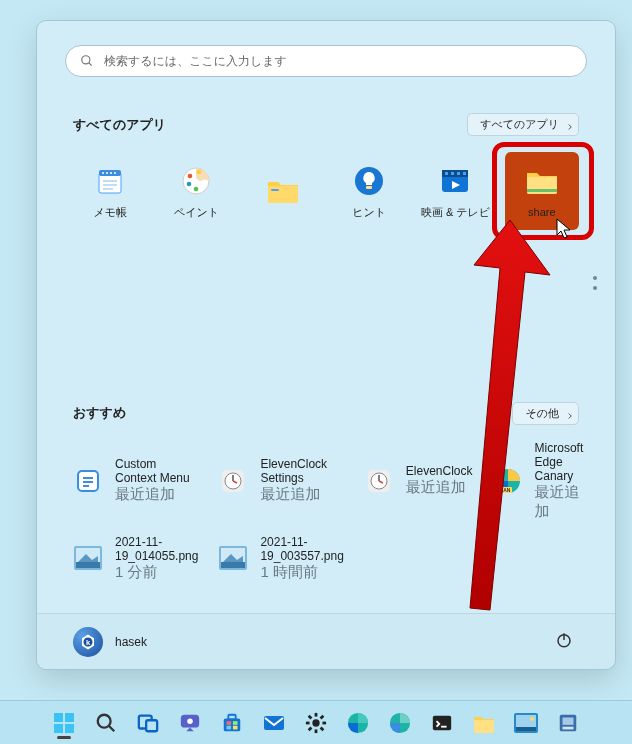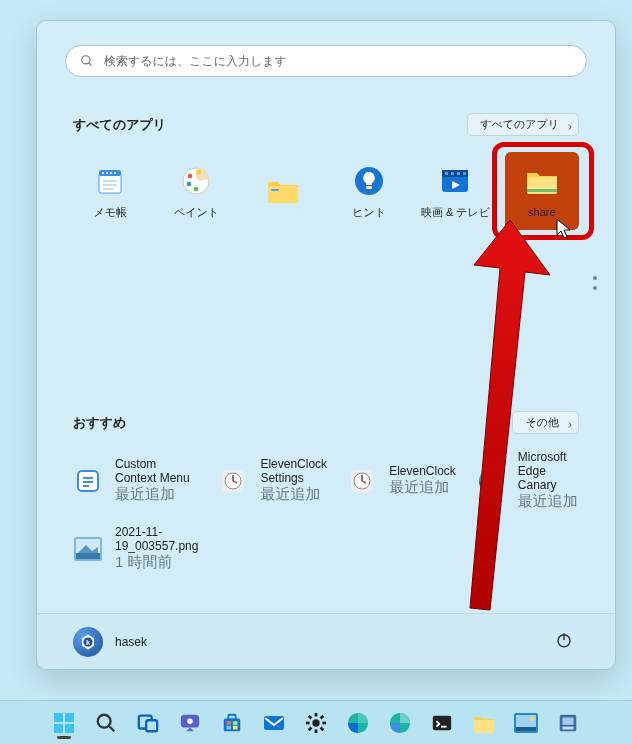--- a/index.html
+++ b/index.html
@@ -371,20 +371,34 @@
       <div class="reco-item">
         <div class="reco-icon">
             <svg width="28" height="24" viewBox="0 0 28 24">
               <rect width="28" height="24" rx="2" fill="#7ab8e0"></rect>
               <rect x="2" y="2" width="24" height="14" fill="#cfe9f7"></rect>
               <polygon points="4,16 12,8 18,14 24,10 24,16" fill="#5a97c4"></polygon>
               <rect x="2" y="16" width="24" height="6" fill="#3a7aa8"></rect>
             </svg>
           </div>
         <div class="reco-txt">
+            <div class="t">2021-11-19_014055.png</div>
+            <div class="s">1 分前</div>
+          </div>
+      </div>
+      <div class="reco-item">
+        <div class="reco-icon">
+            <svg width="28" height="24" viewBox="0 0 28 24">
+              <rect width="28" height="24" rx="2" fill="#7ab8e0"></rect>
+              <rect x="2" y="2" width="24" height="14" fill="#cfe9f7"></rect>
+              <polygon points="4,16 12,8 18,14 24,10 24,16" fill="#5a97c4"></polygon>
+              <rect x="2" y="16" width="24" height="6" fill="#3a7aa8"></rect>
+            </svg>
+          </div>
+        <div class="reco-txt">
             <div class="t">2021-11-19_003557.png</div>
             <div class="s">1 時間前</div>
           </div>
       </div>
     </div>
   </div>
 
   <div class="footer">
     <div class="user">
       <div class="avatar">

